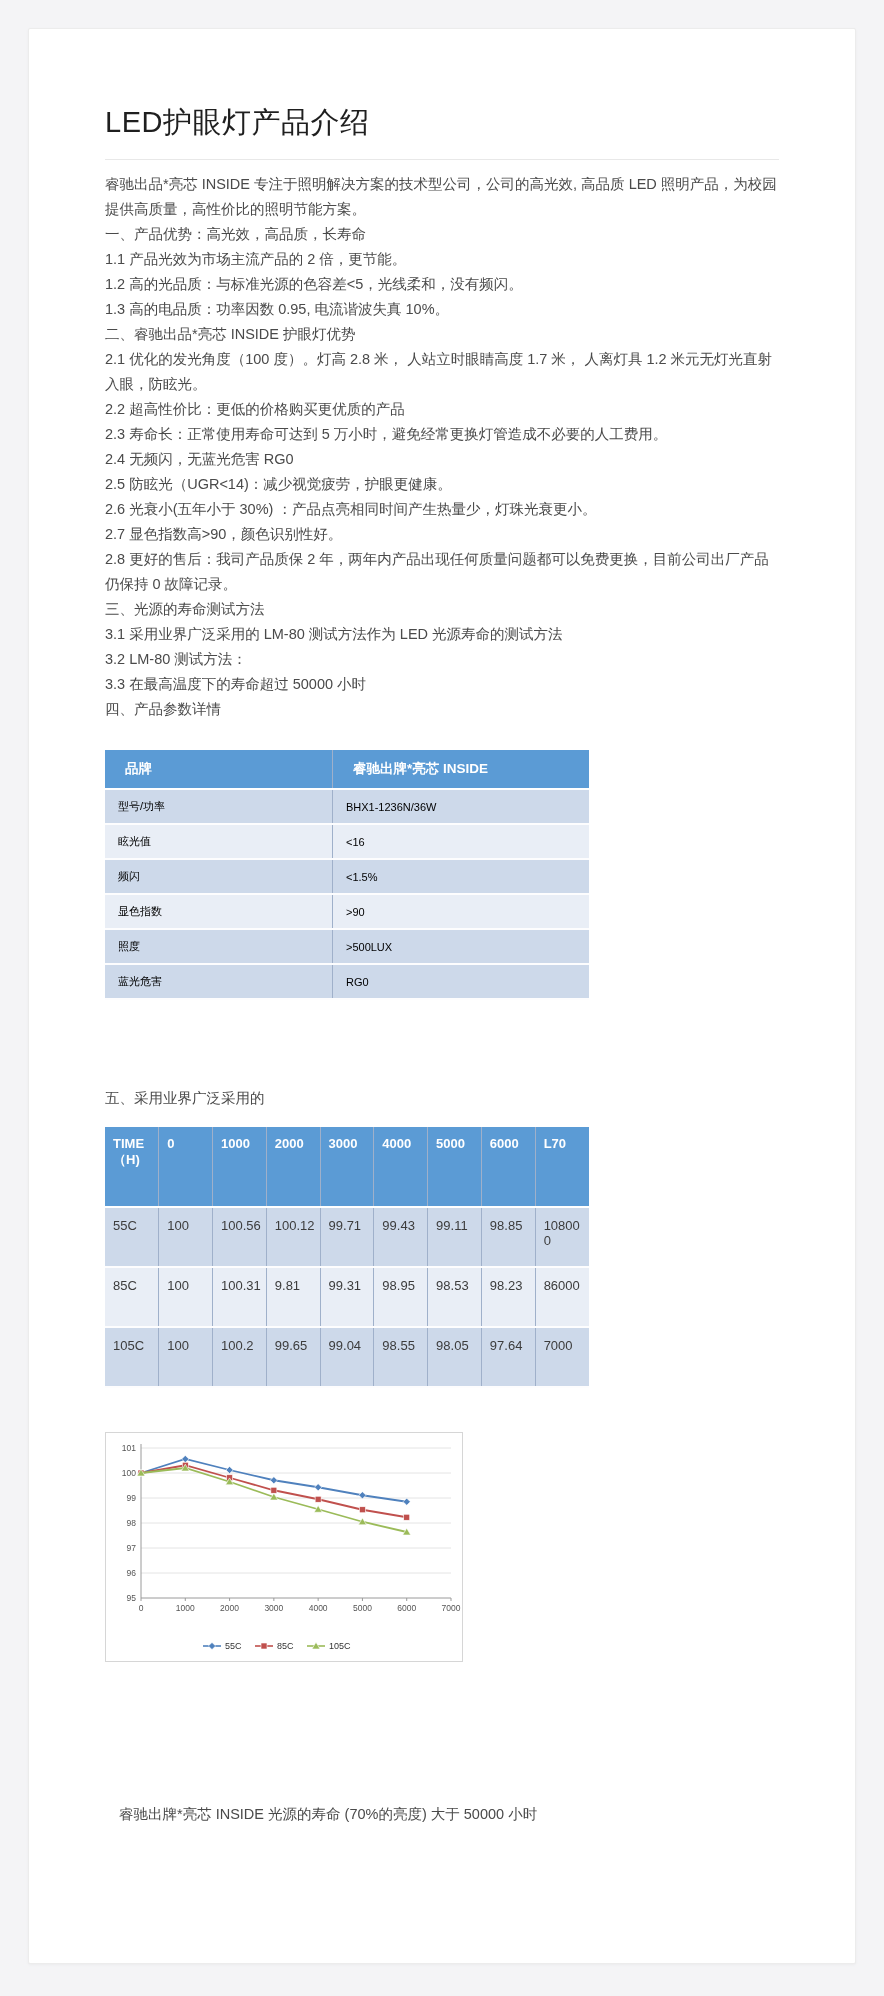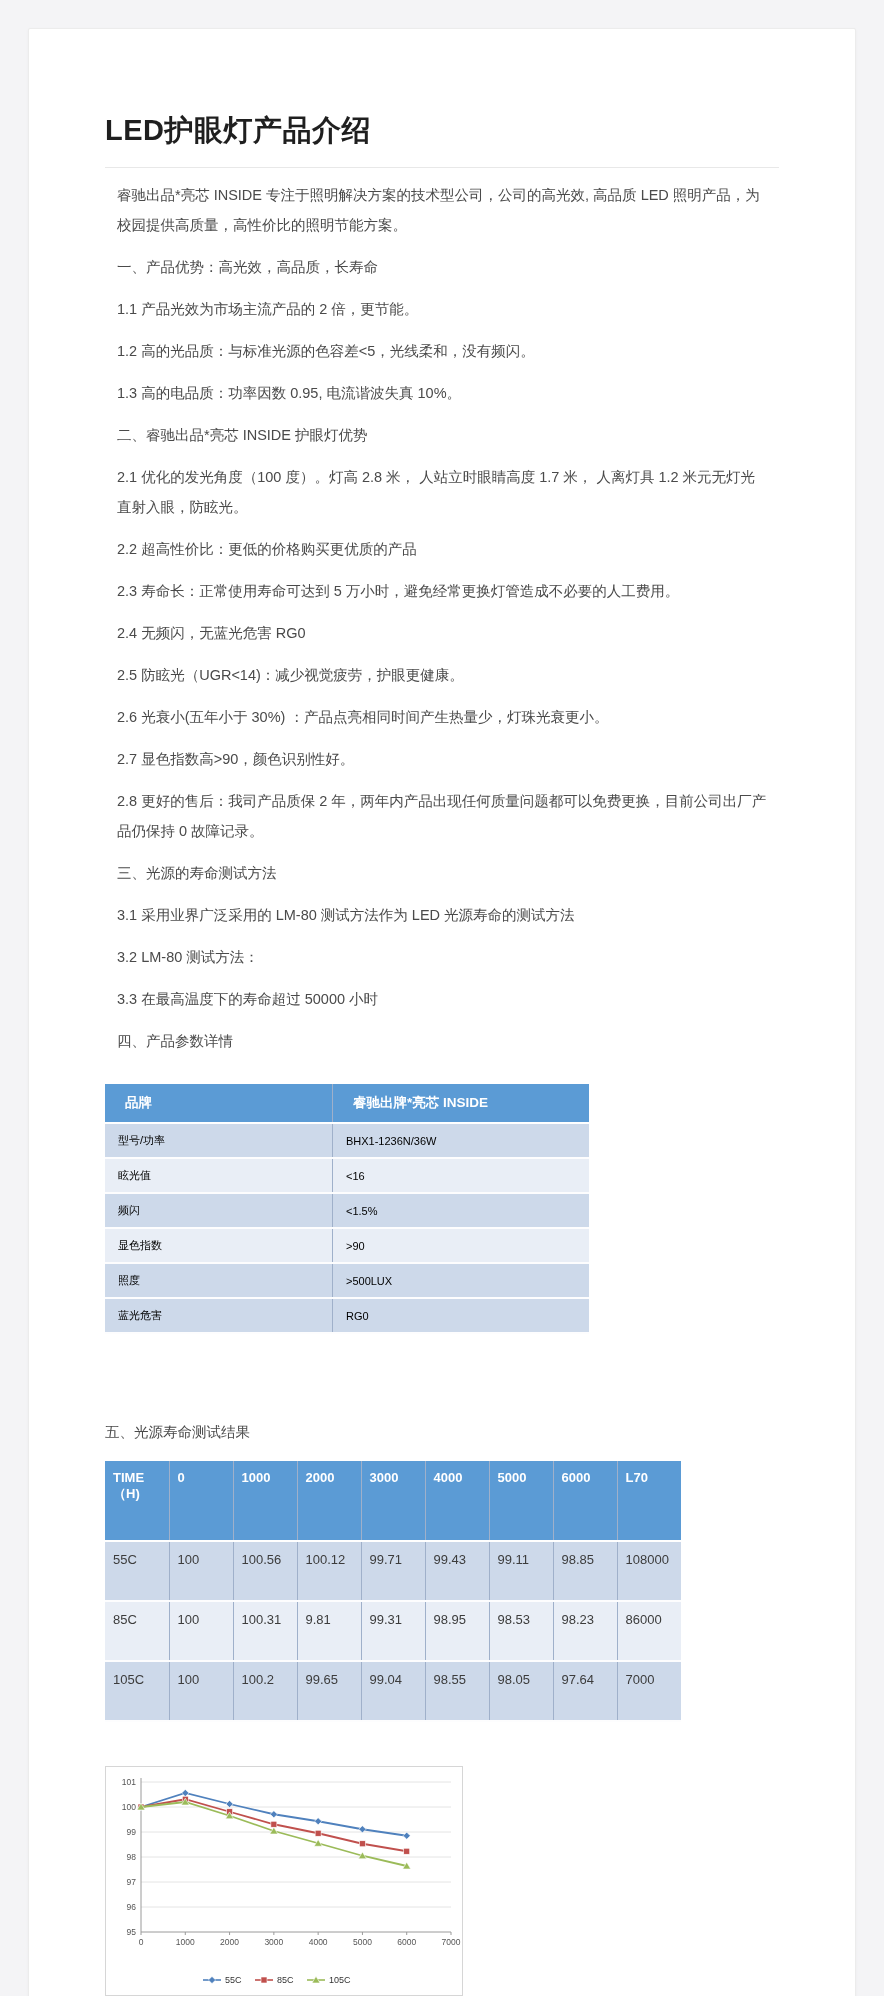--- a/index.html
+++ b/index.html
@@ -20,35 +20,35 @@
     width: 828px;
     min-height: 1936px;
     margin: 0 auto;
     background: #ffffff;
     border: 1px solid #ececec;
     border-radius: 2px;
     box-shadow: 0 1px 3px rgba(0,0,0,0.04);
     padding: 66px 76px 60px 76px;
   }
   h1.doc-title {
-    margin: 16px 0 16px 0;
+    margin: 8px 0 16px 0;
     font-size: 29px;
-    font-weight: bold;
+    font-weight: normal;
     color: #1f1f1f;
     letter-spacing: 0.5px;
   }
   .title-divider {
     border: none;
     border-top: 1px solid #e8e8e8;
     margin: 0 0 12px 0;
   }
   .body-text p {
-    margin: 12px;
+    margin: 0;
     font-size: 14.5px;
-    line-height: 30px;
+    line-height: 25px;
     color: #4a4a4a;
     word-break: break-all;
   }
   
   table.param-table {
     border-collapse: collapse;
     width: 484px;
     margin-top: 28px;
     table-layout: fixed;
   }
@@ -79,21 +79,21 @@
   
   .section5-heading {
     margin-top: 86px;
     font-size: 14.5px;
     line-height: 25px;
     color: #4a4a4a;
   }
   
   table.life-table {
     border-collapse: collapse;
-    width: 576px;
+    width: 484px;
     margin-top: 16px;
     table-layout: fixed;
   }
   table.life-table th {
     background: #5B9BD5;
     color: #ffffff;
     font-weight: bold;
     text-align: left;
     font-size: 13px;
     padding: 9px 4px 9px 8px;
@@ -196,21 +196,21 @@
             <td>照度</td>
             <td>&gt;500LUX</td>
           </tr>
           <tr class="band-dark">
             <td>蓝光危害</td>
             <td>RG0</td>
           </tr>
         </tbody>
     </table>
 
-    <div class="section5-heading">五、光源寿命测试结果</div>
+    <div class="section5-heading">五、采用业界广泛采用的</div>
 
     <table class="life-table">
       <thead>
         <tr>
             <th>TIME（H)</th>
             <th>0</th>
             <th>1000</th>
             <th>2000</th>
             <th>3000</th>
             <th>4000</th>

